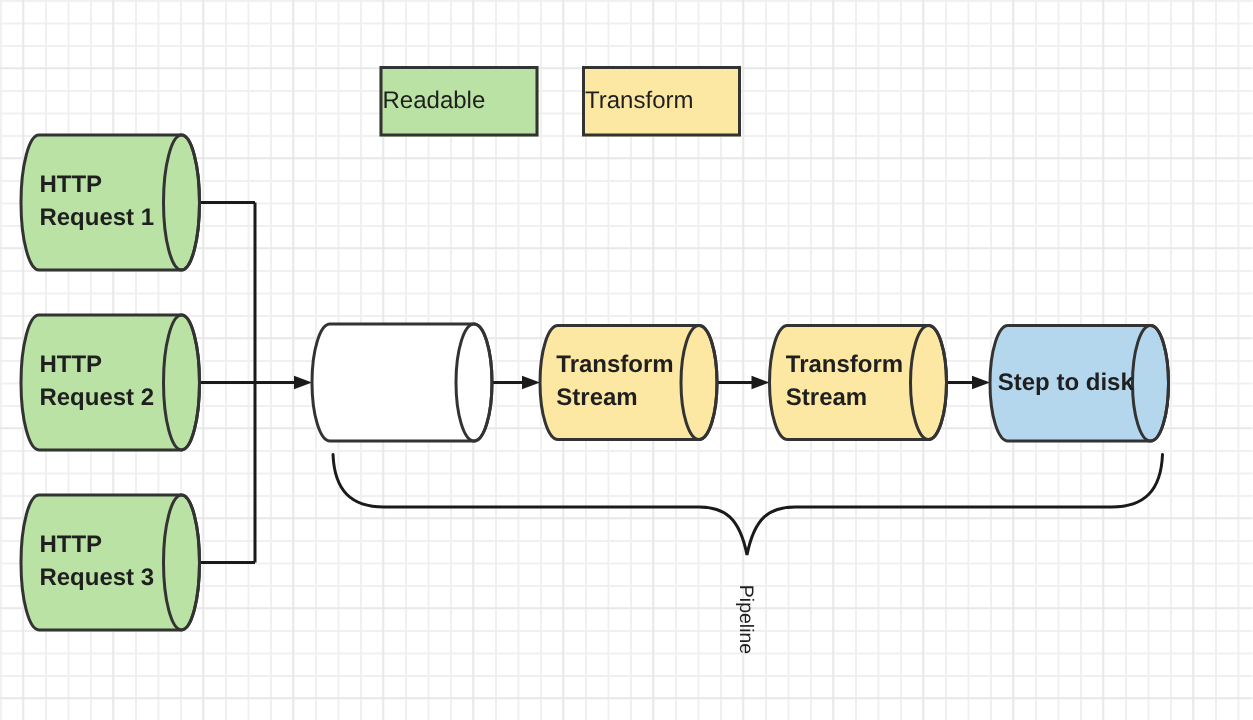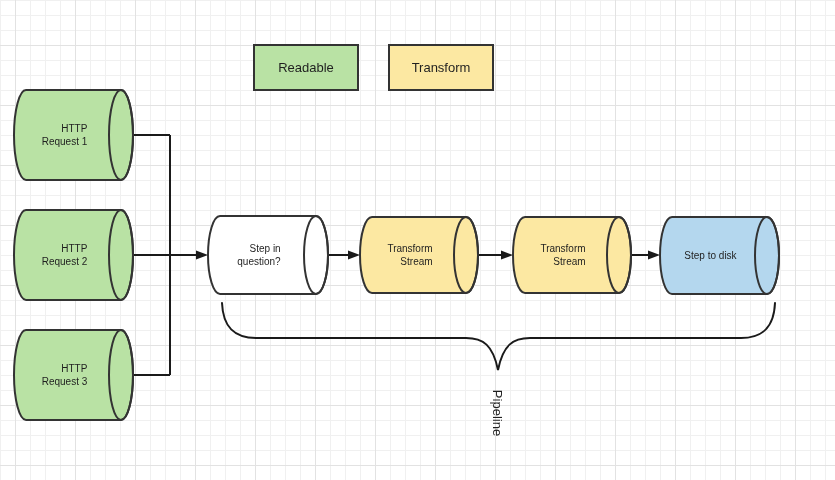--- a/index.html
+++ b/index.html
@@ -20,28 +20,28 @@
   }
   svg.diagram{position:absolute;left:0;top:0;z-index:1;}
   .cyl{stroke:#333333;stroke-width:2;}
   .rim{fill:none;stroke:#333333;stroke-width:2;}
   .wire{stroke:#1a1a1a;stroke-width:2;fill:none;}
   .ahead{fill:#1a1a1a;stroke:none;}
   .brace{stroke:#1a1a1a;stroke-width:2;fill:none;stroke-linecap:round;}
   .node-label{
     position:absolute;z-index:2;
     display:flex;align-items:center;justify-content:center;
-    text-align:right;font-size:10px;line-height:1.35;
-    white-space:pre-line;pointer-events:none;
+    text-align:left;font-size:16px;line-height:1.35;
+    white-space:pre-line;pointer-events:none;font-weight:bold;
   }
   .legend-box{
     position:absolute;z-index:2;box-sizing:border-box;
     width:106px;height:47px;border:2px solid #333333;
-    display:flex;align-items:center;justify-content:center;
-    font-size:13px;
+    display:flex;align-items:center;
+    font-size:16px;
   }
   .pipeline-label{
     position:absolute;z-index:2;
     left:458px;top:403px;width:80px;height:20px;
     display:flex;align-items:center;justify-content:center;
     font-size:13px;
     transform:rotate(90deg);
     transform-origin:center center;
   }
 </style>
@@ -98,22 +98,20 @@
   <div class="legend-box" style="left: 388px; top: 44px; background-color: rgb(252, 232, 162);">
     <span>Transform</span>
   </div>
 
   <div class="node-label" style="left:15px;top:90px;width:99px;height:90px;">HTTP
 Request 1</div>
   <div class="node-label" style="left:15px;top:210px;width:99px;height:90px;">HTTP
 Request 2</div>
   <div class="node-label" style="left:15px;top:330px;width:99px;height:90px;">HTTP
 Request 3</div>
-  <div class="node-label" style="left:209px;top:216px;width:100px;height:78px;">Step in
-question?</div>
   <div class="node-label" style="left:361px;top:217px;width:98px;height:76px;">Transform
 Stream</div>
   <div class="node-label" style="left:514px;top:217px;width:98px;height:76px;">Transform
 Stream</div>
   <div class="node-label" style="left:661px;top:217px;width:99px;height:77px;">Step to disk</div>
 
   <div class="pipeline-label">Pipeline</div>
 
 </div>
 

